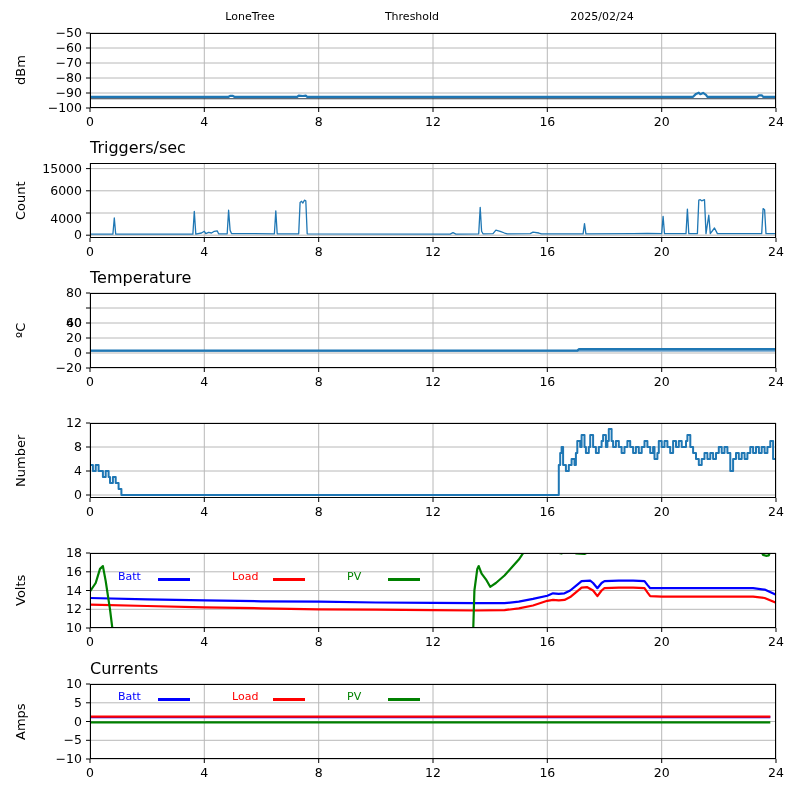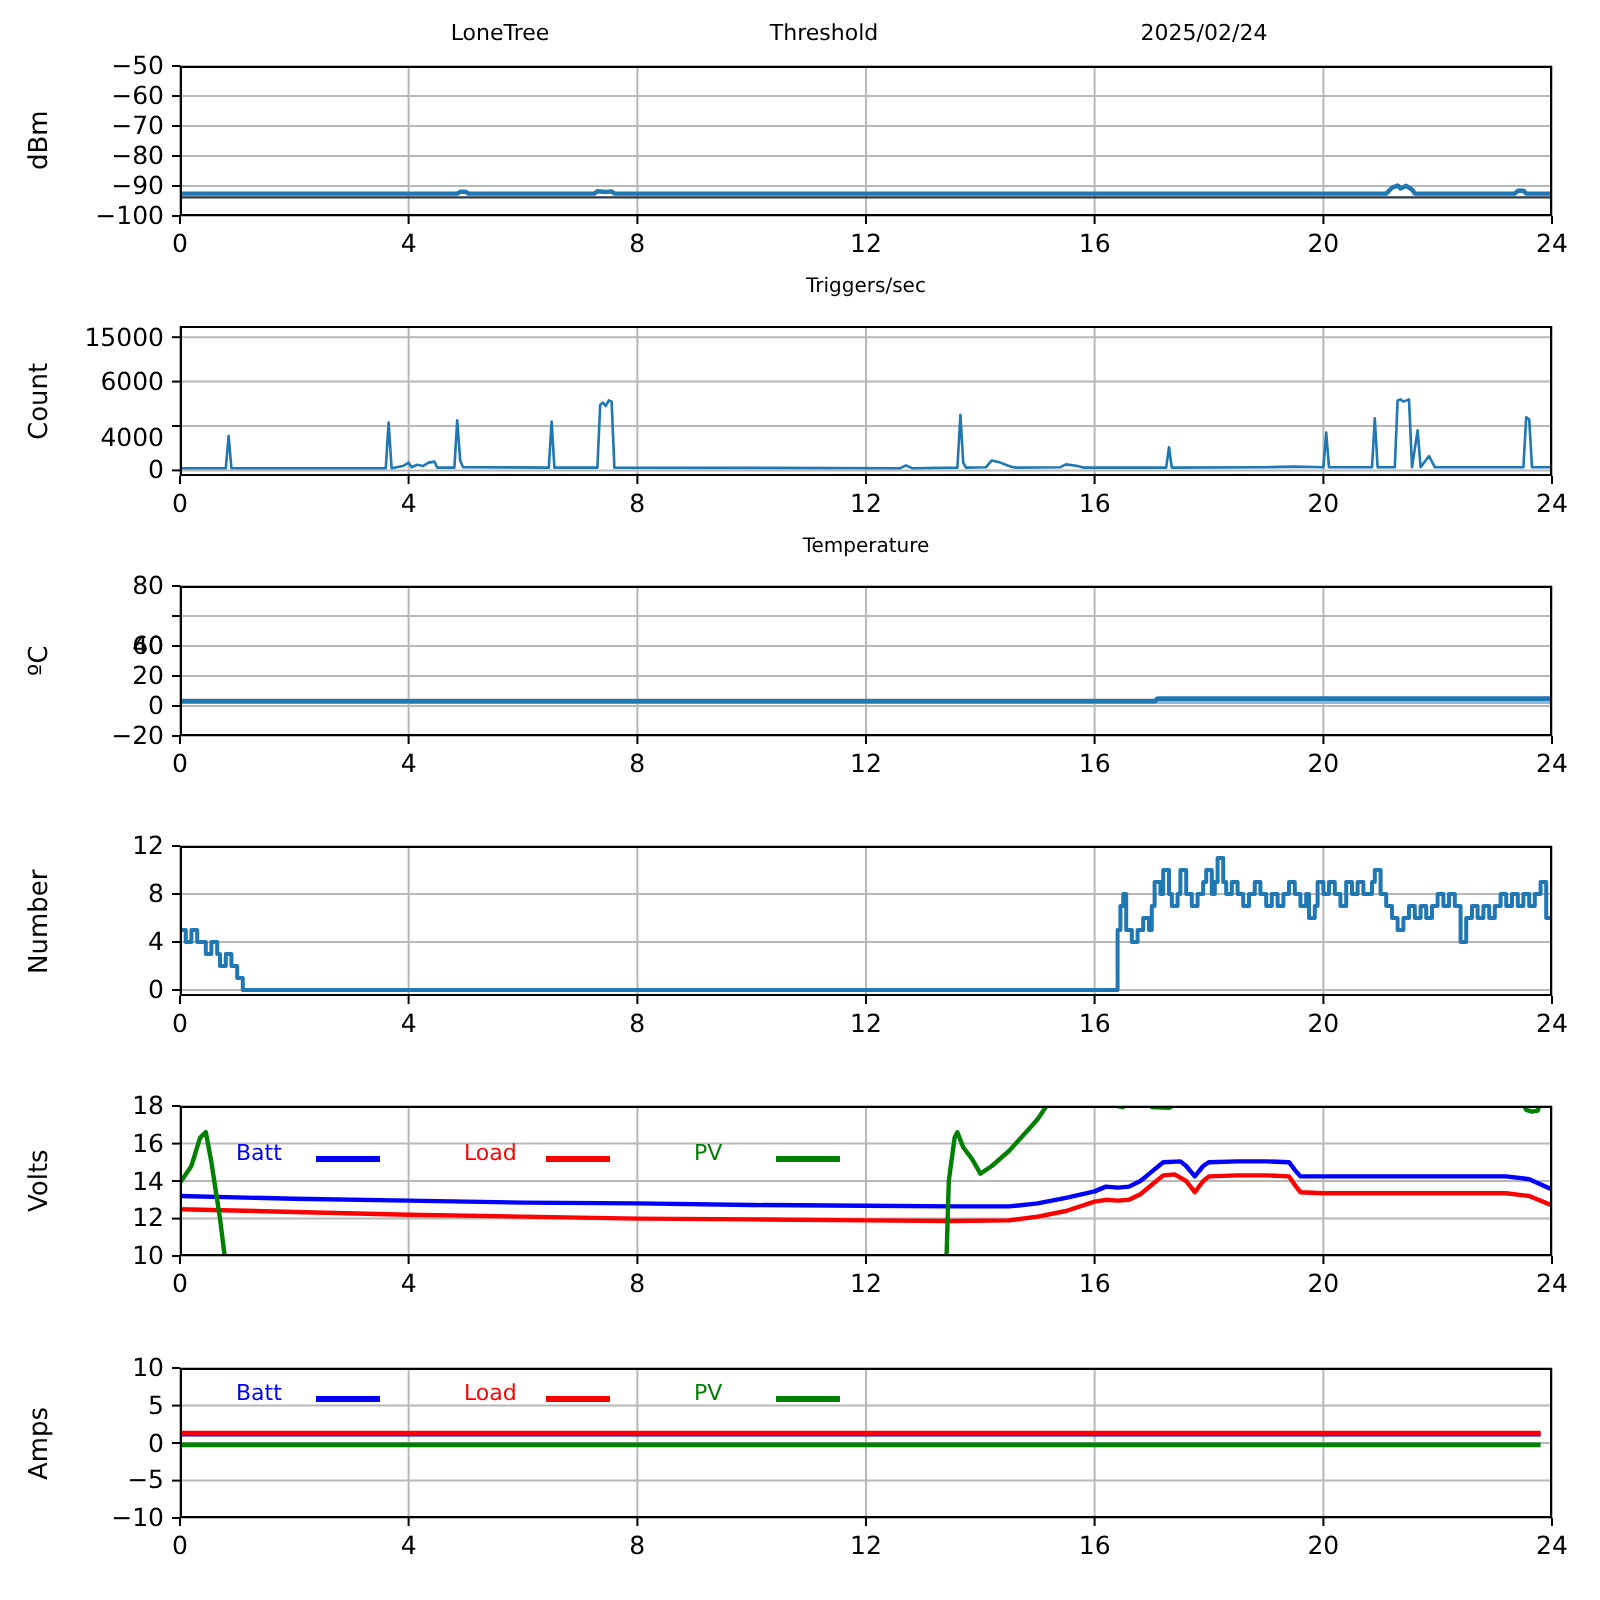--- a/index.html
+++ b/index.html
@@ -2,21 +2,21 @@
 <html><head>
 <meta charset="utf-8">
 <style>
   html,body{margin:0;padding:0;background:#ffffff;width:800px;height:800px;overflow:hidden;
     font-family:"DejaVu Sans","Liberation Sans",sans-serif;color:#000;}
   .figure{position:relative;width:800px;height:800px;}
   .panel{position:absolute;left:0;width:800px;height:130px;}
   .panel-1{top:3px;}.panel-2{top:133px;}.panel-3{top:263px;}
   .panel-4{top:393px;}.panel-5{top:523px;}.panel-6{top:654px;}
   .chart-title{position:absolute;left:90px;width:686px;top:5px;height:20px;
-    text-align:center;font-size:10px;}
+    text-align:left;font-size:16px;}
   .header-item{position:absolute;top:7px;font-size:11px;transform:translateX(-50%);white-space:nowrap;}
   .hd-station{left:250px;}.hd-plotname{left:412px;}.hd-date{left:602px;}
   .plot{position:absolute;left:90px;top:30px;width:686px;height:75px;overflow:visible;display:block;}
   .ylabel{position:absolute;left:8px;top:30px;width:24px;height:75px;display:flex;
     align-items:center;justify-content:center;font-size:13px;
     writing-mode:vertical-rl;transform:rotate(180deg);white-space:nowrap;}
   .yticks{position:absolute;left:0;top:30px;width:84px;height:75px;}
   .ytick{position:absolute;right:2px;width:80px;text-align:right;font-size:12.5px;line-height:15px;}
   .xticks{position:absolute;left:90px;top:105px;width:686px;height:24px;}
   .xtick{position:absolute;top:6px;width:40px;text-align:center;font-size:12.5px;}
@@ -318,20 +318,21 @@
         <div class="xtick" style="left: 94.3333px;">4</div>
         <div class="xtick" style="left: 208.667px;">8</div>
         <div class="xtick" style="left: 323px;">12</div>
         <div class="xtick" style="left: 437.333px;">16</div>
         <div class="xtick" style="left: 551.667px;">20</div>
         <div class="xtick" style="left: 666px;">24</div>
       </div>
   </div>
 
   <div class="panel panel-6">
+    <div class="chart-title">Currents</div>
     <div class="ylabel">Amps</div>
     <div class="yticks">
         <div class="ytick" style="top: 67px;">−10</div>
         <div class="ytick" style="top: 48.25px;">−5</div>
         <div class="ytick" style="top: 29.5px;">0</div>
         <div class="ytick" style="top: 10.75px;">5</div>
         <div class="ytick" style="top: -8px;">10</div>
       </div>
     <svg class="plot">
         <defs>

